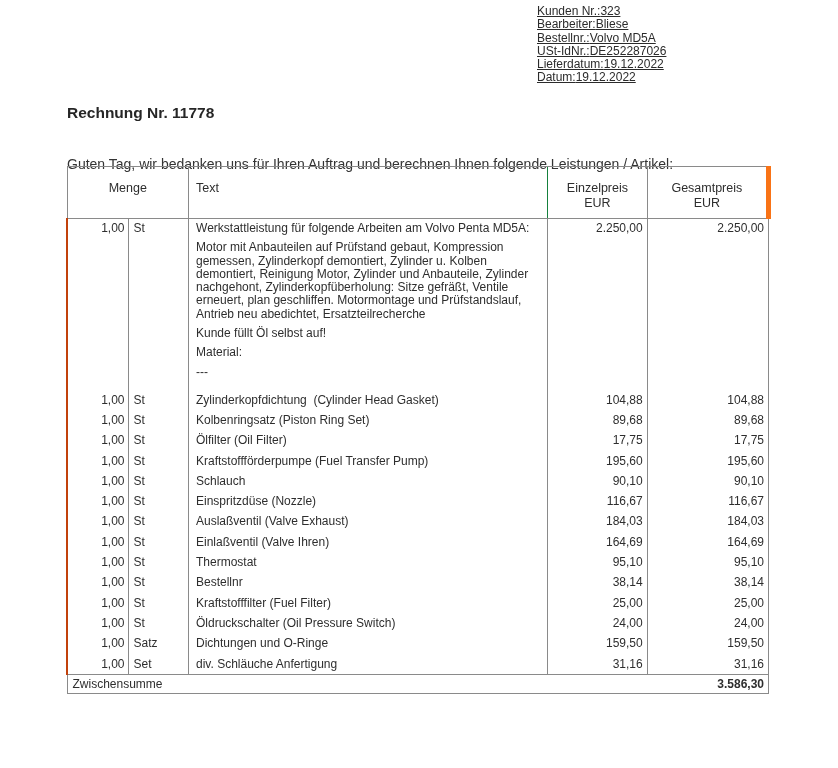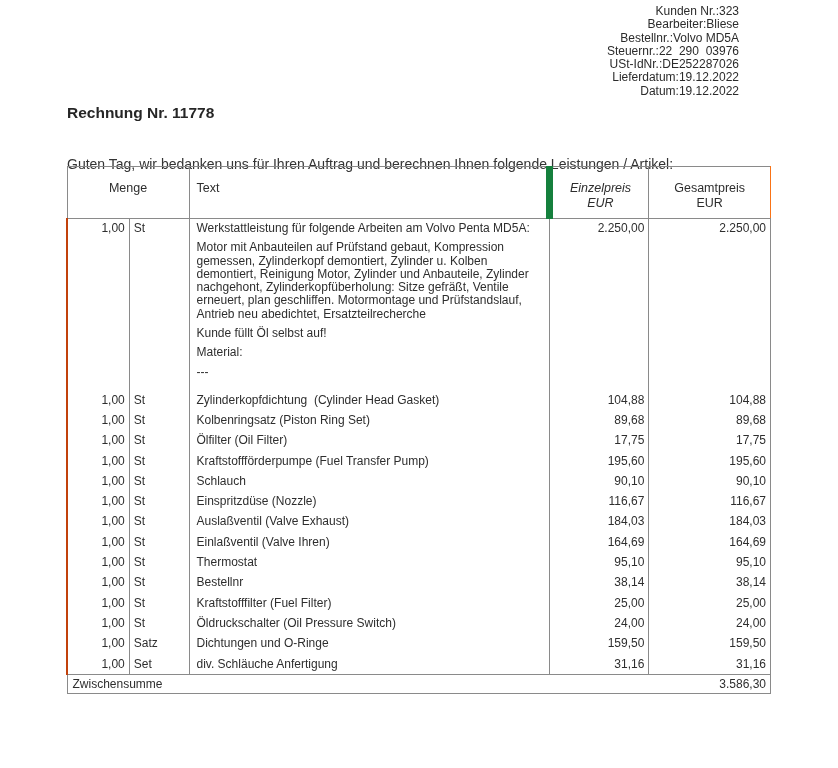--- a/index.html
+++ b/index.html
@@ -4,21 +4,21 @@
 <style>
   html, body { margin: 0; padding: 0; }
   body {
     width: 838px; height: 768px; background: #ffffff; position: relative; overflow: hidden;
     font-family: "Liberation Sans", sans-serif; color: #2b2b2b;
   }
   .meta {
     position: absolute; left: 537px; top: 5px; width: 202px;
     font-size: 12px; line-height: 13.3px;
   }
-  .meta-row { display: flex; justify-content: flex-end; }
+  .meta-row { display: flex; justify-content: flex-start; text-decoration: underline; }
   .title {
     position: absolute; left: 67px; top: 104px; font-size: 15.5px; font-weight: bold; color: #262626; text-align: center;
   }
   .intro {
     position: absolute; left: 67px; top: 156px; font-size: 14px; color: #333;
   }
   table.inv {
     position: absolute; left: 66px; top: 166px; width: 705px;
     border-collapse: collapse; font-size: 12px; color: #2e2e2e;
   }
@@ -29,53 +29,49 @@
   .c-unit { width: 51px; border-left: 1px solid #8a8a8a; }
   .c-text { width: 349px; border-left: 1px solid #8a8a8a; }
   .c-ep { width: 91px; text-align: right; border-left: 1px solid #8a8a8a; }
   .c-gp { width: 113px; text-align: right; border-left: 1px solid #8a8a8a; border-right: 1px solid #8a8a8a; }
   tr.head th {
     border-top: 1px solid #8a8a8a; border-bottom: 1px solid #8a8a8a;
     height: 37px; font-size: 12.5px; line-height: 15px; padding-top: 14px;
   }
   tr.head th.h-menge { text-align: center; border-left: 1px solid #8a8a8a; }
   tr.head th.h-text { text-align: left; border-left: 1px solid #8a8a8a; padding-left: 7px; }
-  tr.head th.h-ep { text-align: center; border-left: 7px solid #15803d; font-style: italic; }
-  tr.head th.h-gp { text-align: center; border-left: 1px solid #8a8a8a; border-right: 1px solid #f97316; }
+  tr.head th.h-ep { text-align: center; border-left: 1px solid #15803d; }
+  tr.head th.h-gp { text-align: center; border-left: 1px solid #8a8a8a; border-right: 5px solid #f97316; }
   tr.main td { padding-top: 3px; line-height: 13.3px; }
   tr.main td.c-text { padding-left: 7px; }
   .para { margin: 0 0 6px 0; }
   .para.last { margin-bottom: 0; }
   tr.item td { height: 20.3px; line-height: 20.3px; padding-top: 0; }
   tr.item td.c-text { padding-left: 7px; }
   tr.sum td {
     border: 1px solid #8a8a8a; height: 18px; line-height: 18px;
   }
   tr.sum td.sum-label { border-right: none; padding-left: 5px; }
-  tr.sum td.sum-value { border-left: none; text-align: right; }
+  tr.sum td.sum-value { border-left: none; text-align: right; font-weight: bold; }
 </style>
 </head>
 <body>
 
 <div class="meta">
   <div class="meta-row">
     <span>Kunden Nr.:</span>
     <span>323</span>
   </div>
   <div class="meta-row">
     <span>Bearbeiter:</span>
     <span>Bliese</span>
   </div>
   <div class="meta-row">
     <span>Bestellnr.:</span>
     <span>Volvo MD5A</span>
-  </div>
-  <div class="meta-row">
-    <span>Steuernr.:</span>
-    <span style="white-space:pre">22  290  03976</span>
   </div>
   <div class="meta-row">
     <span>USt-IdNr.:</span>
     <span>DE252287026</span>
   </div>
   <div class="meta-row">
     <span>Lieferdatum:</span>
     <span>19.12.2022</span>
   </div>
   <div class="meta-row">

